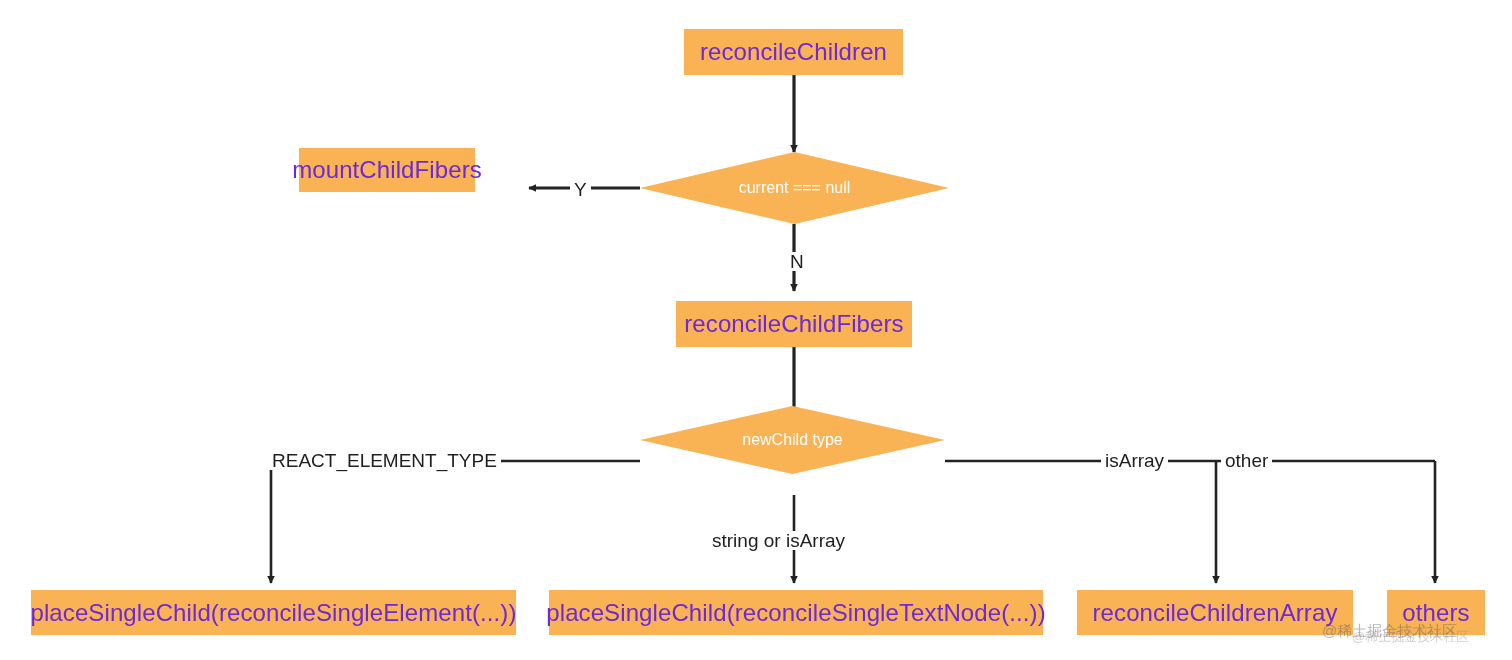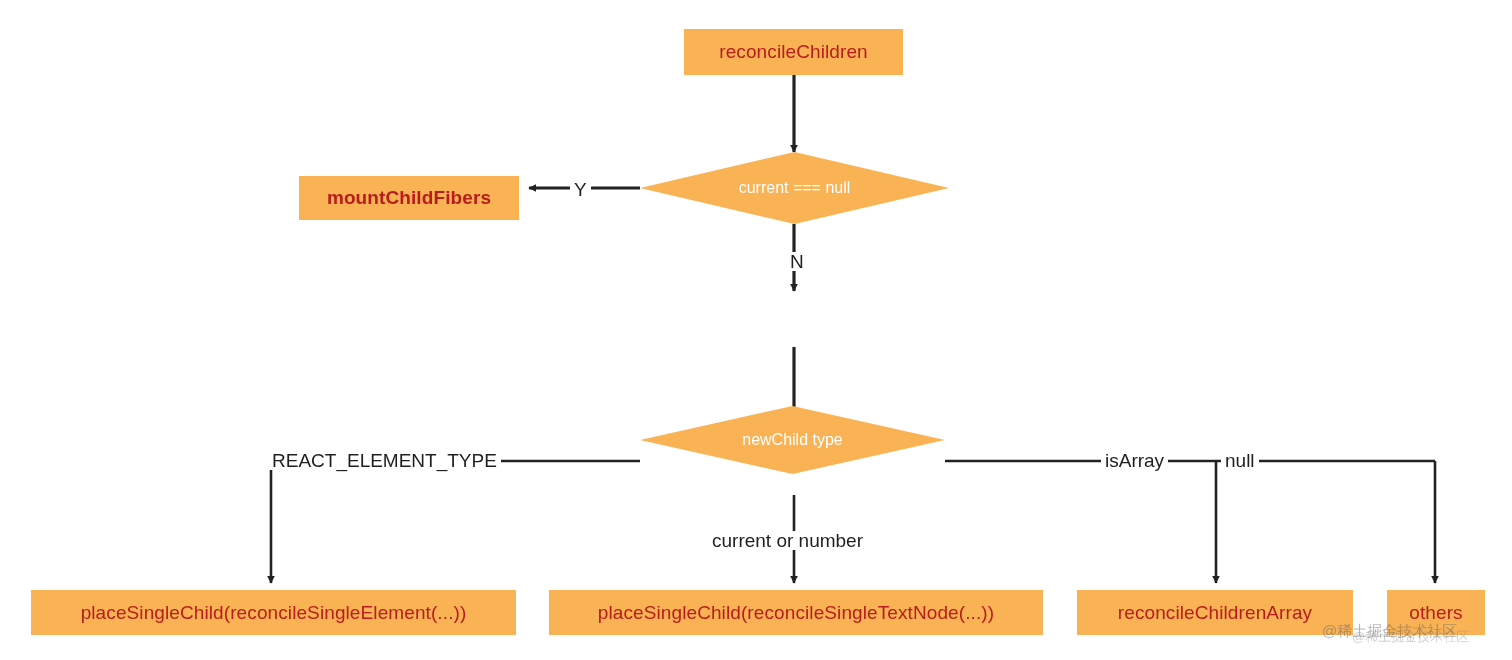--- a/index.html
+++ b/index.html
@@ -14,25 +14,25 @@
   #canvas {
     position: relative;
     width: 1512px;
     height: 660px;
     background: #ffffff;
     overflow: hidden;
   }
   .node {
     position: absolute;
     background: #f9b355;
-    color: #b91c1c;
+    color: #6d28d9;
     display: flex;
     align-items: center;
     justify-content: center;
-    font-size: 19px;
+    font-size: 24px;
     font-weight: 400;
     letter-spacing: 0.1px;
     white-space: nowrap;
     box-sizing: border-box;
     z-index: 5;
   }
   .diamond-wrap {
     position: absolute;
     z-index: 5;
   }
@@ -122,24 +122,27 @@
     <span>reconcileChildren</span>
   </div>
 
   <div class="diamond-wrap" style="left:640px; top:152px; width:309px; height:72px;">
     <svg width="309" height="72" viewBox="0 0 309 72" xmlns="http://www.w3.org/2000/svg">
       <polygon points="154.5,0 309,36 154.5,72 0,36" fill="#f9b355"></polygon>
     </svg>
     <div class="diamond-label">current === null</div>
   </div>
 
-  <div class="node" style="left:299px; top:176px; width:220px; height:44px;font-weight:bold;">
+  <div class="node" style="left:299px; top:148px; width:176px; height:44px;">
     <span>mountChildFibers</span>
   </div>
 
+  <div class="node" style="left:676px; top:301px; width:236px; height:46px;">
+    <span>reconcileChildFibers</span>
+  </div>
 
   <div class="diamond-wrap" style="left:640px; top:406px; width:305px; height:68px;">
     <svg width="305" height="68" viewBox="0 0 305 68" xmlns="http://www.w3.org/2000/svg">
       <polygon points="152.5,0 305,34 152.5,68 0,34" fill="#f9b355"></polygon>
     </svg>
     <div class="diamond-label">newChild type</div>
   </div>
 
   <div class="node" style="left:549px; top:590px; width:494px; height:45px;">
     <span>placeSingleChild(reconcileSingleTextNode(...))</span>
@@ -156,22 +159,22 @@
   <div class="node" style="left:1387px; top:590px; width:98px; height:45px;text-align:right;">
     <span>others</span>
   </div>
 
   <div class="edge-label" style="left:570px; top:180px;">Y</div>
 
   <div class="edge-label" style="left:786px; top:252px;">N</div>
 
   <div class="edge-label" style="left:268px; top:451px;">REACT_ELEMENT_TYPE</div>
 
-  <div class="edge-label" style="left:708px; top:531px;">current or number</div>
+  <div class="edge-label" style="left:708px; top:531px;">string or isArray</div>
 
   <div class="edge-label" style="left:1101px; top:451px;text-align:right;">isArray</div>
 
-  <div class="edge-label" style="left:1221px; top:451px;">null</div>
+  <div class="edge-label" style="left:1221px; top:451px;">other</div>
 
   <div class="watermark" style="left:1322px; top:622px;">@稀土掘金技术社区</div>
   <div class="watermark wm2" style="left:1352px; top:628px;">@稀土掘金技术社区</div>
 
 </div>
 
 </body></html>

